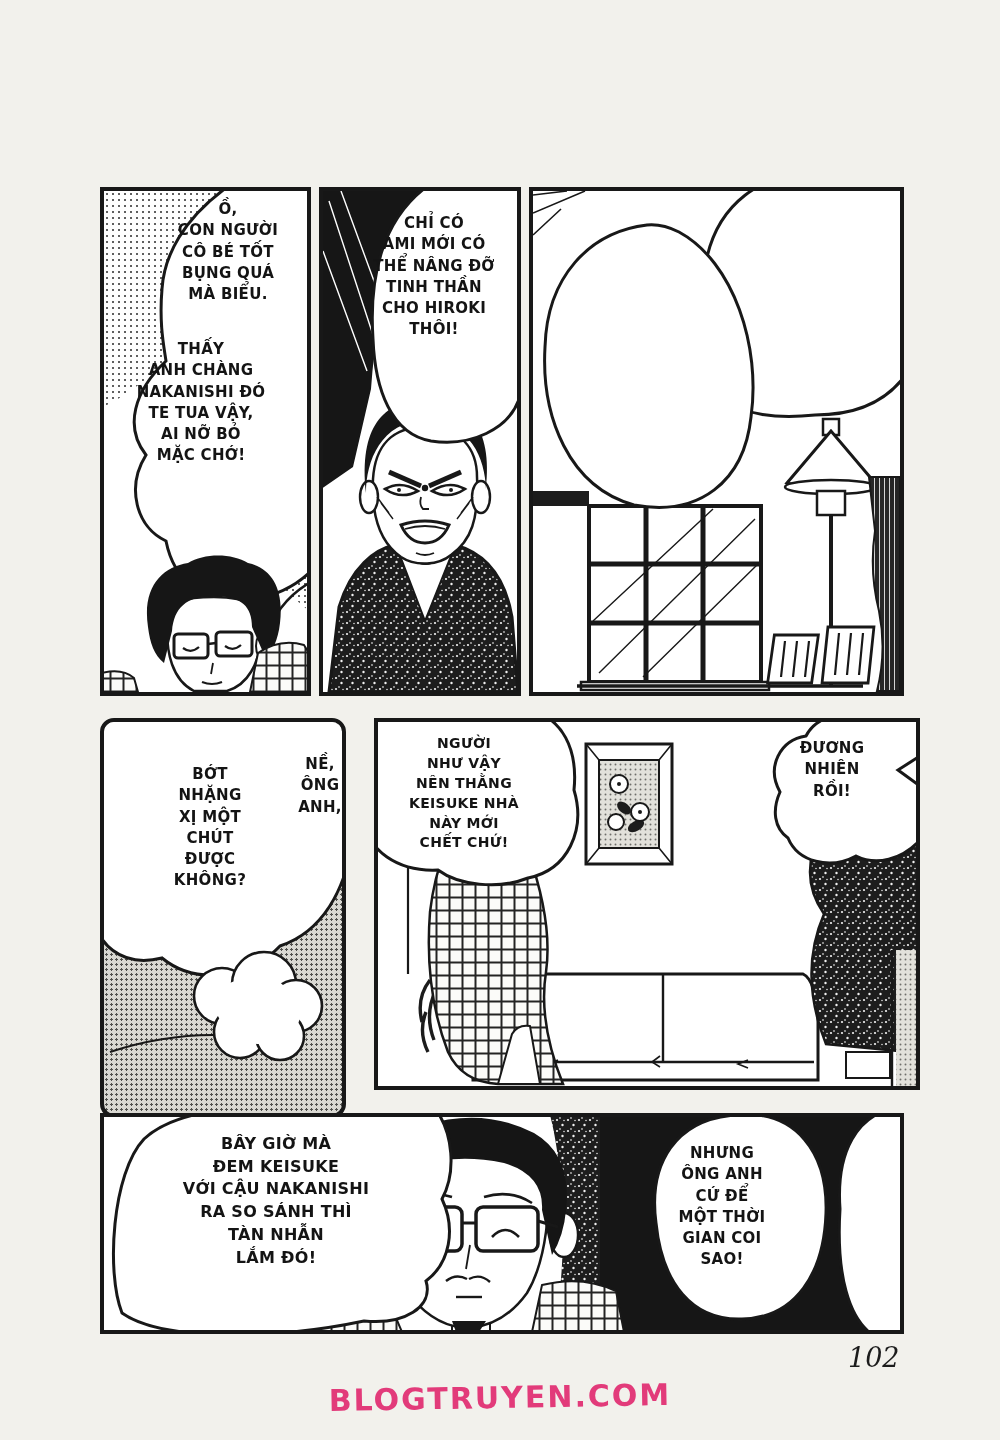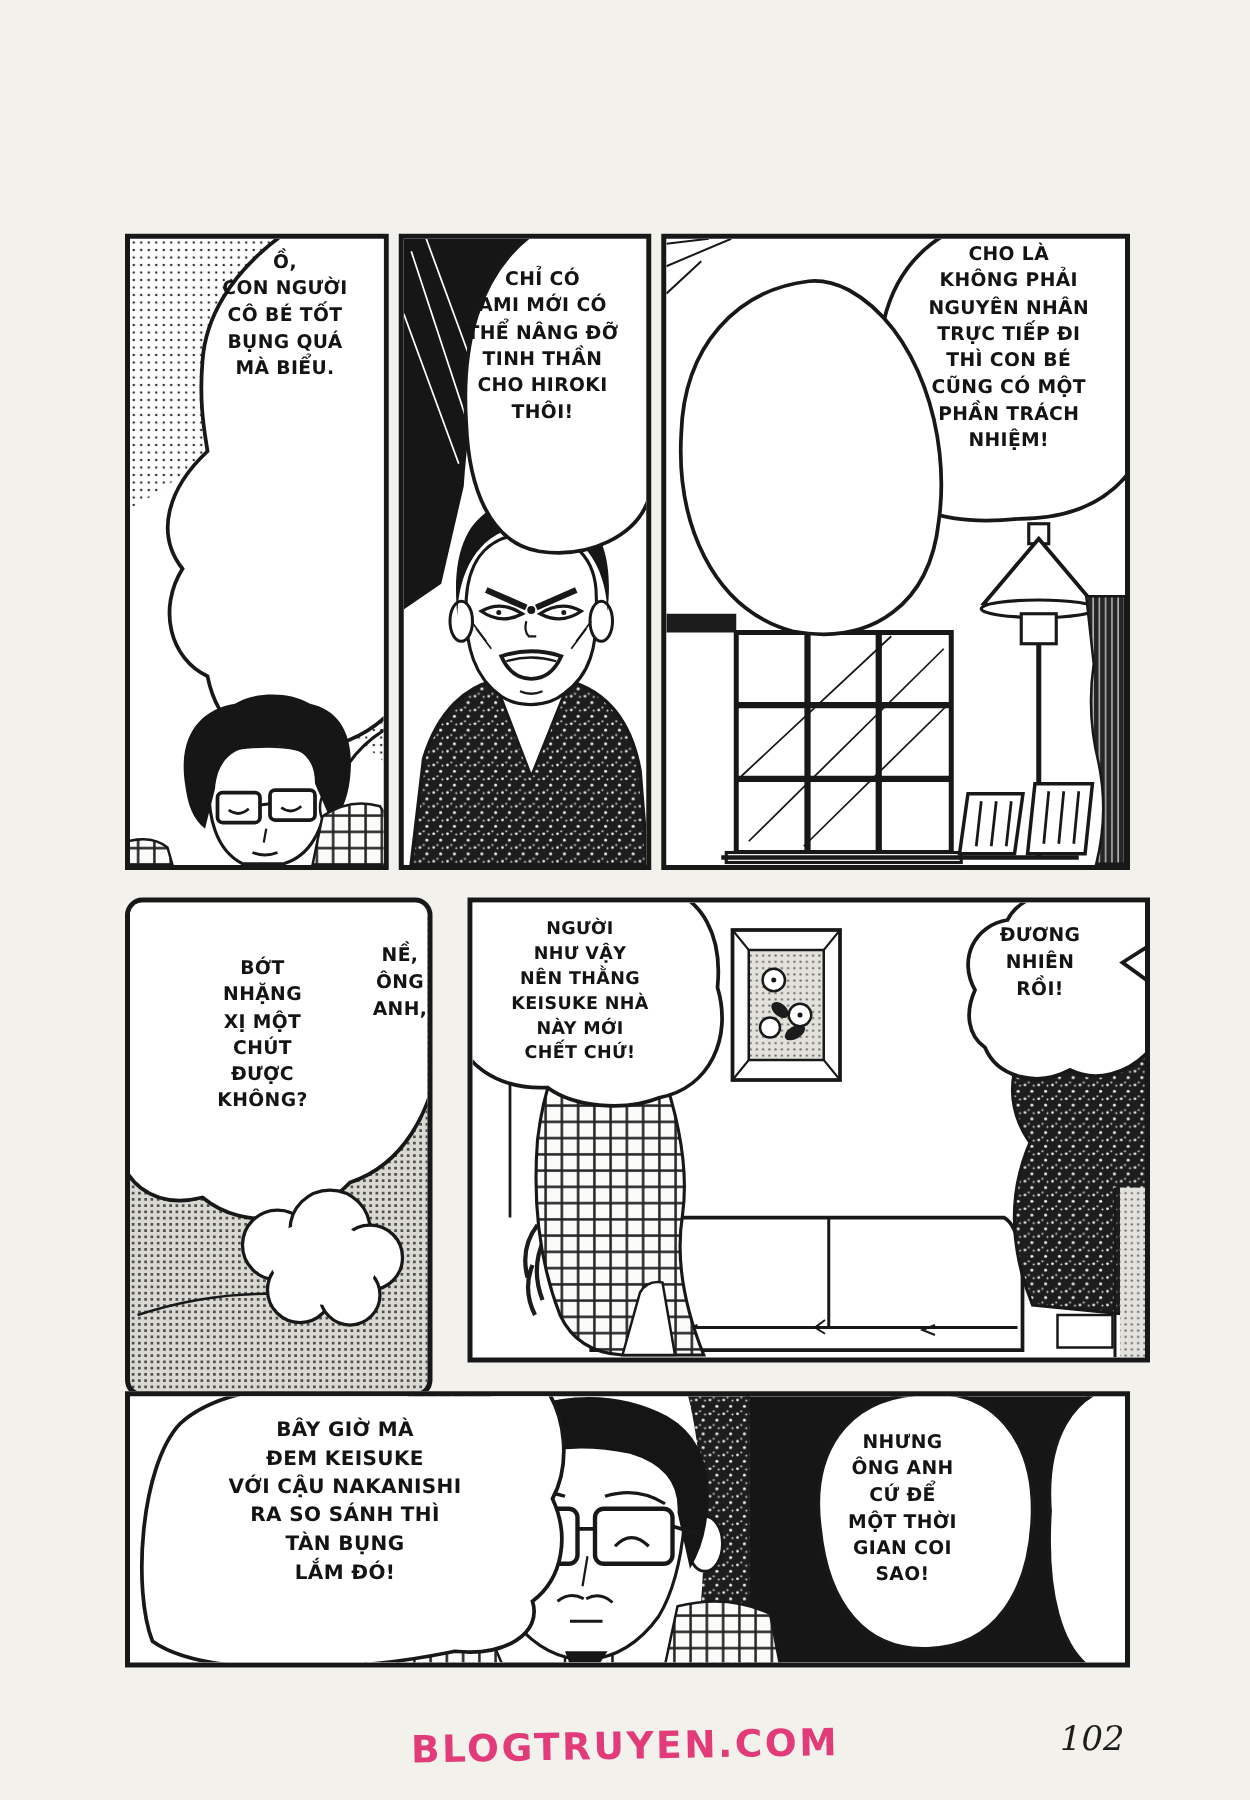--- a/index.html
+++ b/index.html
@@ -7,21 +7,21 @@
          font-family:"DejaVu Sans",sans-serif;}
   .panel{position:absolute;background:#fff;border:4px solid #181818;box-sizing:border-box;overflow:hidden;}
   .panel svg{position:absolute;left:0;top:0;}
   .halftone-bg{background-color:#d9d8d2;
     background-image:radial-gradient(#4f4f4c 1.1px, rgba(0,0,0,0) 1.4px);
     background-size:5px 5px;}
   .bt{position:absolute;z-index:5;font-weight:bold;color:#141414;text-align:center;
       white-space:pre-line;line-height:1.42;letter-spacing:.3px;}
   .fs14{font-size:14px;} .fs15{font-size:15px;} .fs16{font-size:16px;}
   .page-number{position:absolute;font-family:"DejaVu Serif",serif;font-style:italic;
-      font-size:27px;color:#1c1c1c;margin-top:34px;}
+      font-size:27px;color:#1c1c1c;}
   .watermark{position:absolute;left:50%;transform:translateX(-50%) rotate(-1deg);
       font-weight:bold;font-size:30px;letter-spacing:2px;}
   .defs-only{position:absolute;width:0;height:0;}
 </style>
 </head>
 <body>
 
 <div class="stage">
 
   <svg class="defs-only">
@@ -69,20 +69,26 @@
       <path d="M109,472 L107,483" fill="none" stroke="#181818" stroke-width="1.8"></path>
       <path d="M98,491 q10,4 20,0" fill="none" stroke="#181818" stroke-width="2.2"></path>
       <path d="M146,501 L154,462 Q176,447 200,454 L205,462 L205,501 Z" fill="url(#plaid)" stroke="#181818" stroke-width="2"></path>
       <path d="M-2,501 L-2,482 Q18,477 30,487 L34,501 Z" fill="url(#plaid)" stroke="#181818" stroke-width="2"></path>
     </svg>
     <div class="bt fs15" style="left:45px;top:8px;width:158px;">Ồ,
 CON NGƯỜI
 CÔ BÉ TỐT
 BỤNG QUÁ
 MÀ BIỂU.</div>
+    <div class="bt fs15" style="left:6px;top:148px;width:182px;">THẤY
+ANH CHÀNG
+NAKANISHI ĐÓ
+TE TUA VẬY,
+AI NỠ BỎ
+MẶC CHỚ!</div>
   </div>
 
   <div class="panel" style="left:319px;top:187px;width:202px;height:509px;">
     <svg width="194" height="501" viewBox="0 0 194 501">
       <path d="M-2,-2 L104,-2 C70,40 54,118 48,198 L30,276 L-2,298 Z" fill="#161616"></path>
       <path d="M6,10 L52,150 M18,0 L62,120 M0,60 L44,180" stroke="#ffffff" stroke-width="1.4" fill="none"></path>
       <path d="M6,501 L16,416 C28,376 52,358 72,354 L78,364 C92,376 112,374 125,362 L132,354 C162,362 182,386 189,426 L195,501 Z" fill="url(#speck)" stroke="#181818" stroke-width="3"></path>
       <path d="M76,362 L102,430 L130,360 L116,368 Q102,378 90,368 Z" fill="#ffffff" stroke="#181818" stroke-width="2"></path>
       <path d="M50,288 C48,328 58,352 78,366 C93,376 116,374 128,364 C148,350 156,328 154,286 C154,258 138,236 102,236 C68,236 52,256 50,288 Z" fill="#ffffff" stroke="#181818" stroke-width="2.5"></path>
       <ellipse cx="46" cy="306" rx="9" ry="16" fill="#ffffff" stroke="#181818" stroke-width="2.4"></ellipse>
@@ -130,28 +136,20 @@
         <path d="M252,450 L248,486 M264,450 L260,486 M276,450 L272,486" stroke="#181818" stroke-width="2.2"></path>
       </g>
       <g>
         <rect x="292" y="436" width="46" height="56" fill="#ffffff" stroke="#181818" stroke-width="2.8" transform="skewX(-6)" transform-origin="292 464"></rect>
         <path d="M306,442 L302,484 M318,442 L314,484 M330,442 L326,484" stroke="#181818" stroke-width="2.2"></path>
       </g>
       <path d="M336,286 L367,286 L367,500 L344,500 Q354,460 346,420 Q336,380 342,340 Z" fill="url(#hatchV)" stroke="#181818" stroke-width="2"></path>
       <path d="M192,208 C164,176 158,116 174,66 C186,14 226,-18 286,-20 L371,-20 L371,186 C352,211 322,224 282,224 C244,228 210,224 192,208 Z" fill="#ffffff" stroke="#181818" stroke-width="3"></path>
       <path d="M114,34 C56,41 14,86 12,156 C8,226 36,296 101,314 C166,326 211,291 218,226 C228,156 201,71 146,41 C136,36 124,33 114,34 Z" fill="#ffffff" stroke="#181818" stroke-width="3"></path>
     </svg>
-    <div class="bt fs15" style="left:178px;top:2px;width:192px;">CHO LÀ
-KHÔNG PHẢI
-NGUYÊN NHÂN
-TRỰC TIẾP ĐI
-THÌ CON BÉ
-CŨNG CÓ MỘT
-PHẦN TRÁCH
-NHIỆM!</div>
   </div>
 
   <div class="panel halftone-bg" style="left:100px;top:718px;width:246px;height:400px;border-radius:14px;">
     <svg width="238" height="364" viewBox="0 0 238 364">
       <path d="M6,330 Q80,306 150,316" fill="none" stroke="#181818" stroke-width="2"></path>
       <path d="M-10,-10 L248,-10 L248,118 C242,168 218,210 176,224 C146,256 92,264 58,236 C18,246 -10,222 -10,188 Z" fill="#ffffff" stroke="#181818" stroke-width="3"></path>
       <g>
         <circle cx="118" cy="274" r="28" fill="#ffffff" stroke="#181818" stroke-width="2.6"></circle>
         <circle cx="160" cy="262" r="32" fill="#ffffff" stroke="#181818" stroke-width="2.6"></circle>
         <circle cx="192" cy="284" r="26" fill="#ffffff" stroke="#181818" stroke-width="2.6"></circle>
@@ -258,21 +256,21 @@
       <path d="M352,180 h26" fill="none" stroke="#181818" stroke-width="2.4"></path>
       <path d="M348,204 L382,204 L375,215 L352,215 Z" fill="#161616"></path>
       <path d="M18,196 C2,156 8,56 40,22 C70,-6 130,-12 200,-10 L330,-10 C350,16 352,56 338,82 C352,112 346,146 322,164 C330,190 300,208 260,204 C180,221 60,226 18,196 Z" fill="#ffffff" stroke="#181818" stroke-width="3"></path>
       <path d="M552,106 C544,46 572,2 632,-2 C692,-8 724,36 722,96 C720,156 692,201 638,202 C588,204 558,166 552,106 Z" fill="#ffffff" stroke="#181818" stroke-width="3"></path>
       <path d="M736,92 C732,36 752,-4 796,-10 L804,-10 L804,220 L772,220 C744,204 732,156 736,92 Z" fill="#ffffff" stroke="#181818" stroke-width="3"></path>
     </svg>
     <div class="bt fs16" style="left:28px;top:16px;width:288px;">BÂY GIỜ MÀ
 ĐEM KEISUKE
 VỚI CẬU NAKANISHI
 RA SO SÁNH THÌ
-TÀN BỤNG
+TÀN NHẪN
 LẮM ĐÓ!</div>
     <div class="bt fs15" style="left:552px;top:26px;width:132px;">NHƯNG
 ÔNG ANH
 CỨ ĐỂ
 MỘT THỜI
 GIAN COI
 SAO!</div>
   </div>
 
   <div class="page-number" style="left:848px;top:1342px;">102</div>

